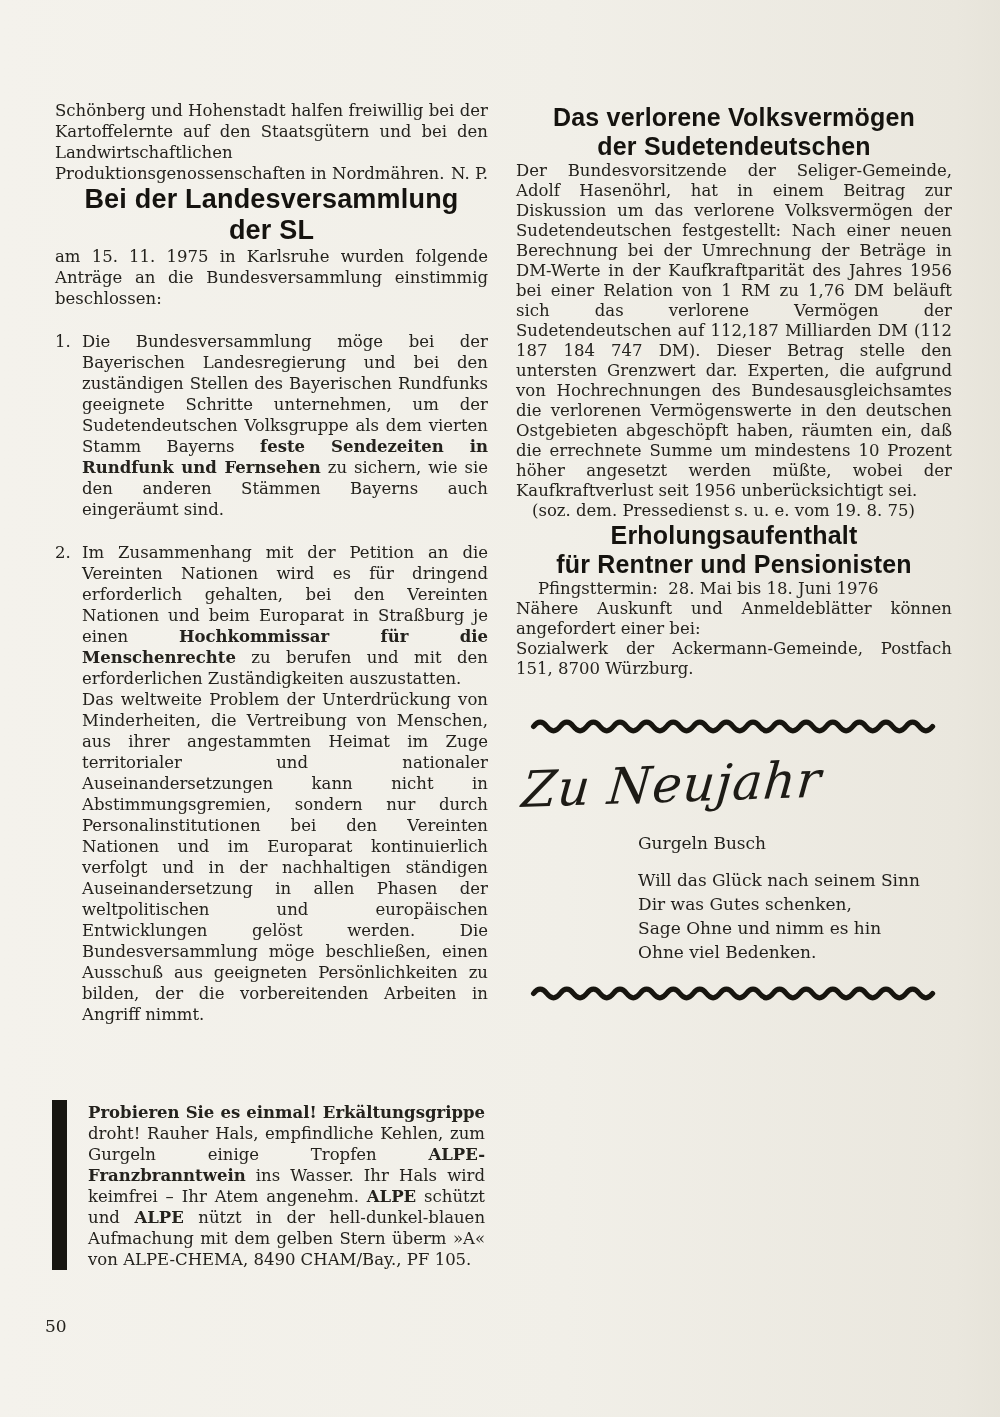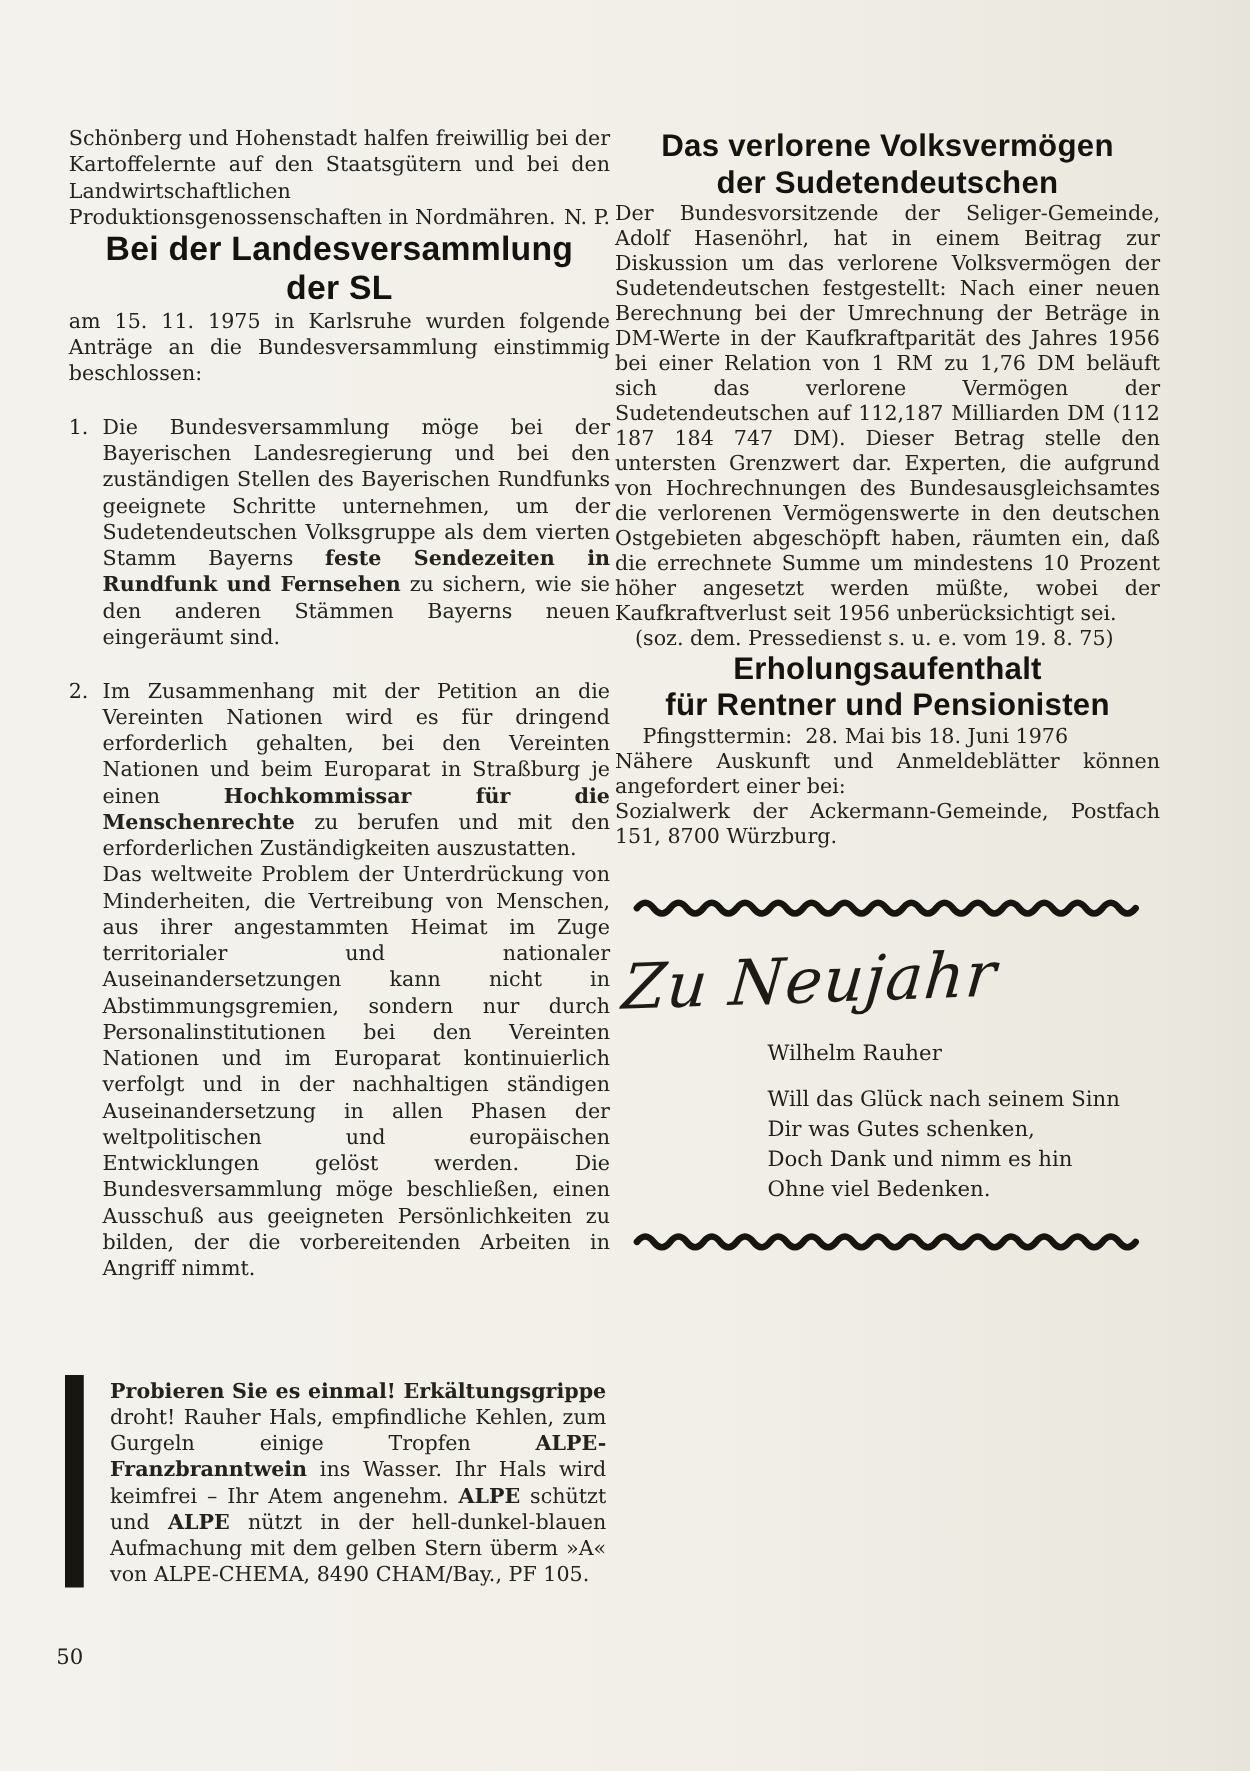--- a/index.html
+++ b/index.html
@@ -9,21 +9,21 @@
     height: 1417px;
     margin: 0 auto;
     background: linear-gradient(90deg, #f4f2ec 0%, #f1efe8 55%, #eae7de 93%, #e4e1d7 100%);
     color: #211f1b;
     font-family: "DejaVu Serif", serif;
     overflow: hidden;
     padding-left: 28px;
   }
   .col { position: absolute; }
   .col-left  { left: 55px;  top: 100px; width: 433px; }
-  .col-right { left: 492px; top: 103px; width: 436px; }
+  .col-right { left: 516px; top: 103px; width: 436px; }
 
   p.body {
     margin: 0;
     font-size: 16.5px;
     line-height: 21px;
     text-align: justify;
     color: #24221d;
   }
   .col-right p.body { line-height: 20px; }
 
@@ -102,21 +102,21 @@
     </p>
 
     <h2 class="sans lead-title preline">Bei der Landesversammlung
 der SL</h2>
 
     <p class="body">am 15. 11. 1975 in Karlsruhe wurden folgende Anträge an die Bundesversammlung einstimmig beschlossen:</p>
 
     <div class="list-item">
       <span class="marker">1.</span>
       <div class="item-text">
-        <p class="body"><span>Die Bundesversammlung möge bei der Bayerischen Landesregierung und bei den zuständigen Stellen des Bayerischen Rundfunks geeignete Schritte unternehmen, um der Sudetendeutschen Volksgruppe als dem vierten Stamm Bayerns </span><b>feste Sendezeiten in Rundfunk und Fernsehen</b><span> zu sichern, wie sie den anderen Stämmen Bayerns neuen eingeräumt sind.</span></p>
+        <p class="body"><span>Die Bundesversammlung möge bei der Bayerischen Landesregierung und bei den zuständigen Stellen des Bayerischen Rundfunks geeignete Schritte unternehmen, um der Sudetendeutschen Volksgruppe als dem vierten Stamm Bayerns </span><b>feste Sendezeiten in Rundfunk und Fernsehen</b><span> zu sichern, wie sie den anderen Stämmen Bayerns auch eingeräumt sind.</span></p>
       </div>
     </div>
 
     <div class="list-item">
       <span class="marker">2.</span>
       <div class="item-text">
         <p class="body"><span>Im Zusammenhang mit der Petition an die Vereinten Nationen wird es für dringend erforderlich gehalten, bei den Vereinten Nationen und beim Europarat in Straßburg je einen </span><b>Hochkommissar für die Menschenrechte</b><span> zu berufen und mit den erforderlichen Zuständigkeiten auszustatten.</span></p>
         <p class="body para2">Das weltweite Problem der Unterdrückung von Minderheiten, die Vertreibung von Menschen, aus ihrer angestammten Heimat im Zuge territorialer und nationaler Auseinandersetzungen kann nicht in Abstimmungsgremien, sondern nur durch Personalinstitutionen bei den Vereinten Nationen und im Europarat kontinuierlich verfolgt und in der nachhaltigen ständigen Auseinandersetzung in allen Phasen der weltpolitischen und europäischen Entwicklungen gelöst werden. Die Bundesversammlung möge beschließen, einen Ausschuß aus geeigneten Persönlichkeiten zu bilden, der die vorbereitenden Arbeiten in Angriff nimmt.</p>
       </div>
     </div>
@@ -150,24 +150,24 @@
 
     <div class="divider">
       <svg width="424" height="19" viewBox="0 -1 422 20">
         <path d="M0,9 Q7,0 14,9 T28,9 T42,9 T56,9 T70,9 T84,9 T98,9 T112,9 T126,9 T140,9 T154,9 T168,9 T182,9 T196,9 T210,9 T224,9 T238,9 T252,9 T266,9 T280,9 T294,9 T308,9 T322,9 T336,9 T350,9 T364,9 T378,9 T392,9 T406,9 T420,9" fill="none" stroke="#17150f" stroke-width="5.5" stroke-linecap="round"></path>
       </svg>
     </div>
 
     <div class="poem-title">Zu Neujahr</div>
 
     <div class="poem-block">
-      <p class="poem-author">Wilhelm Rauher</p>
+      <p class="poem-author">Gurgeln Busch</p>
       <p class="poem-stanza preline">Will das Glück nach seinem Sinn
 Dir was Gutes schenken,
-Doch Dank und nimm es hin
+Sage Ohne und nimm es hin
 Ohne viel Bedenken.</p>
     </div>
 
     <div class="divider" style="margin-top:20px;">
       <svg width="424" height="19" viewBox="0 -1 422 20">
         <path d="M0,9 Q7,0 14,9 T28,9 T42,9 T56,9 T70,9 T84,9 T98,9 T112,9 T126,9 T140,9 T154,9 T168,9 T182,9 T196,9 T210,9 T224,9 T238,9 T252,9 T266,9 T280,9 T294,9 T308,9 T322,9 T336,9 T350,9 T364,9 T378,9 T392,9 T406,9 T420,9" fill="none" stroke="#17150f" stroke-width="5.5" stroke-linecap="round"></path>
       </svg>
     </div>
 
   </div>

